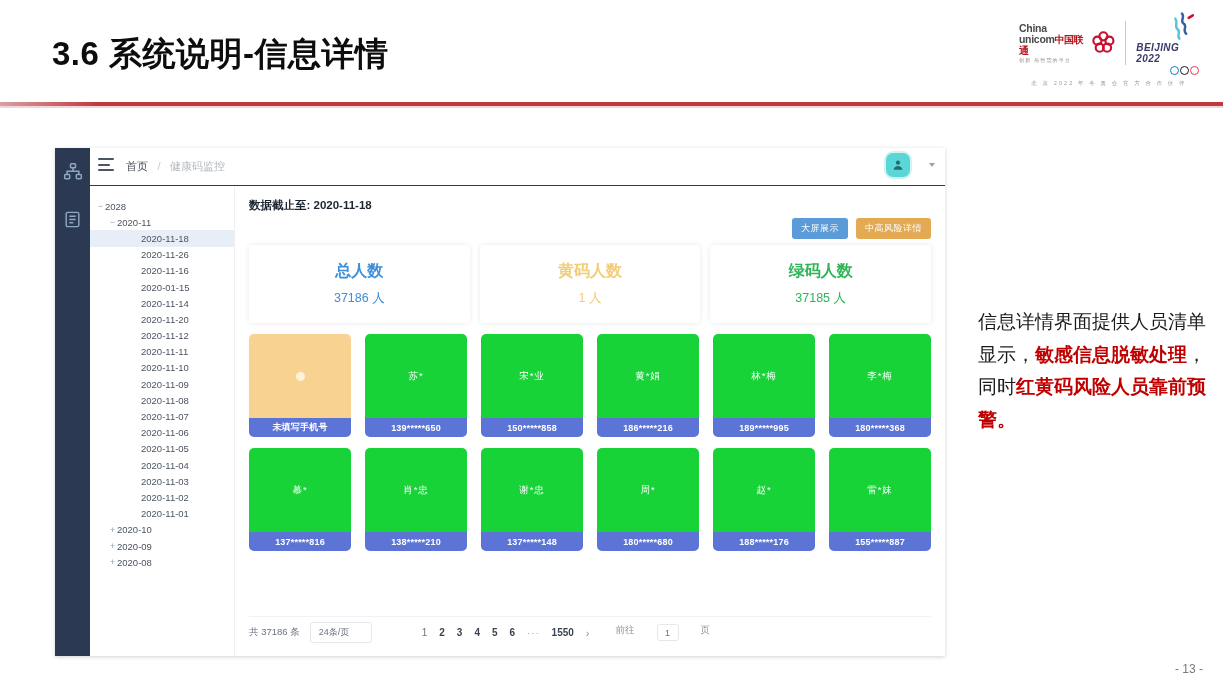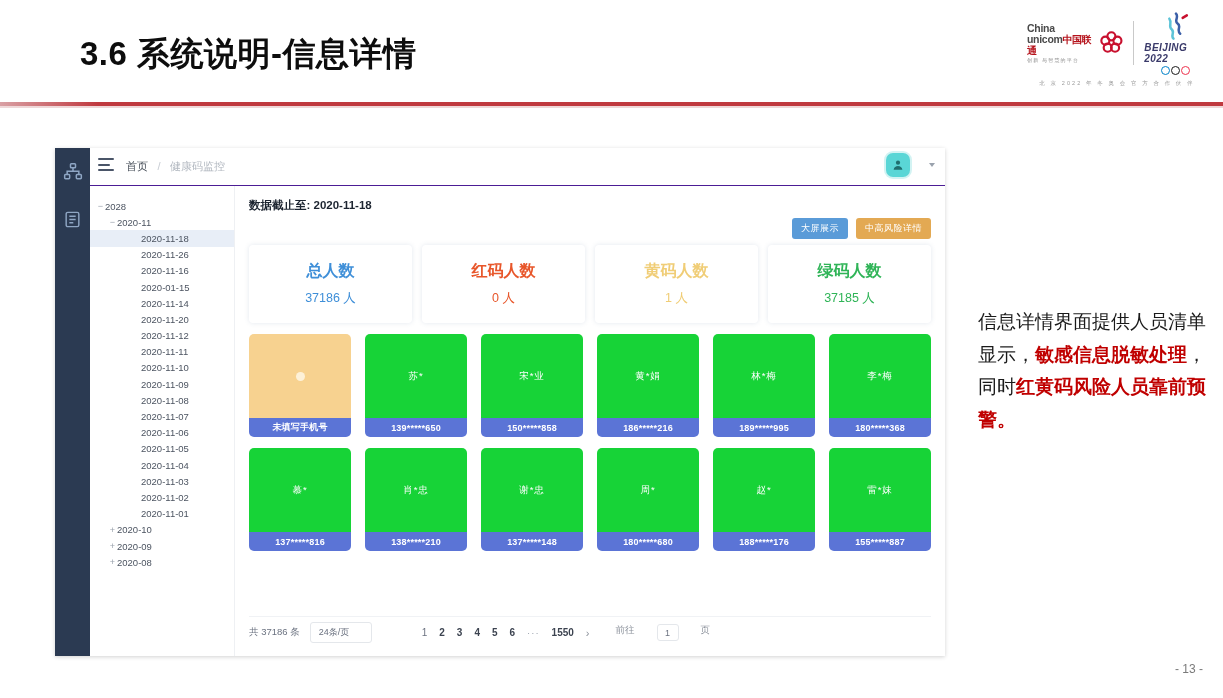--- a/index.html
+++ b/index.html
@@ -9,41 +9,41 @@
     background:#ffffff;
     font-family:"Liberation Sans","DejaVu Sans",sans-serif;
     overflow:hidden;
     position:relative;
   }
 
   
   .slide-title {
     position:absolute; left:52px; top:32px;
     font-size:33px; font-weight:bold; color:#0d0d0d;
-    letter-spacing:0.5px; white-space:nowrap;margin-left:28px;
+    letter-spacing:0.5px; white-space:nowrap;
   }
   .header-rule {
     position:absolute; left:0; top:102px; width:1223px; height:4px;
     background:linear-gradient(to right,#d9a0a4 0%, #c0393f 8%, #c0393f 92%, #c0393f 100%);
   }
   .header-rule2 {
     position:absolute; left:0; top:106px; width:1223px; height:2px;
     background:#efd8d9;
   }
 
   
-  .logos { position:absolute; right:16px; top:12px; width:180px; height:90px; }
+  .logos { position:absolute; right:24px; top:12px; width:180px; height:90px; }
   .logo-row { display:flex; align-items:center; height:62px; }
   .logo-unicom { display:flex; align-items:center; gap:5px; padding-right:9px; }
   .unicom-text { display:flex; flex-direction:column; line-height:1.0; }
   .unicom-en { font-size:10.5px; font-weight:bold; color:#4a4a4a; letter-spacing:-0.3px;}
   .unicom-cn { font-size:10px; font-weight:bold; color:#b5121b; letter-spacing:-0.5px;}
   .unicom-sub { font-size:5px; color:#8d8d8d; letter-spacing:1.2px; margin-top:2px;}
   .logo-divider { width:1px; height:44px; background:#c9c9c9; }
-  .logo-b2022 { display:flex; flex-direction:column; align-items:center; padding-left:10px; }
+  .logo-b2022 { display:flex; flex-direction:column; align-items:flex-end; padding-left:10px; }
   .b2022-word { font-size:10px; font-style:italic; font-weight:bold; color:#3a3a6a; letter-spacing:0.4px; }
   .rings { display:flex; gap:1px; margin-top:2px; }
   .ring { width:9px; height:9px; border:1.4px solid; border-radius:50%; }
   .logo-footline {
     font-size:5.5px; color:#9a9a9a; letter-spacing:2.1px;
     text-align:center; margin-top:6px; white-space:nowrap;
   }
 
   
   .shot {
@@ -362,24 +362,20 @@
             <span class="btn btn-orange">中高风险详情</span>
           </div>
         </div>
 
         <div class="stats">
             <div class="stat">
               <div class="stat-title" style="color: rgb(63, 143, 216);">总人数</div>
               <div class="stat-val" style="color: rgb(63, 143, 216);">37186 人</div>
             </div>
             <div class="stat">
-              <div class="stat-title" style="color: rgb(232, 86, 42);">红码人数</div>
-              <div class="stat-val" style="color: rgb(232, 86, 42);">0 人</div>
-            </div>
-            <div class="stat">
               <div class="stat-title" style="color: rgb(240, 205, 118);">黄码人数</div>
               <div class="stat-val" style="color: rgb(240, 205, 118);">1 人</div>
             </div>
             <div class="stat">
               <div class="stat-title" style="color: rgb(47, 180, 87);">绿码人数</div>
               <div class="stat-val" style="color: rgb(47, 180, 87);">37185 人</div>
             </div>
           </div>
 
         <div class="people">

